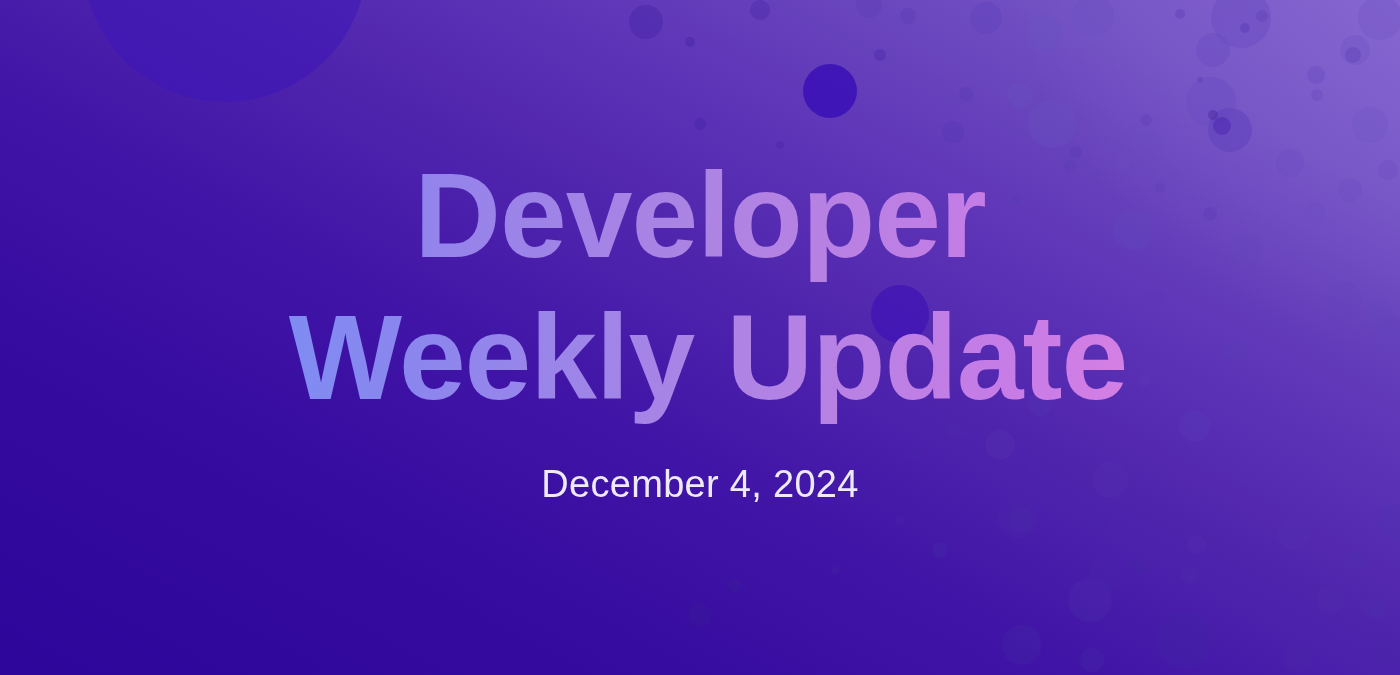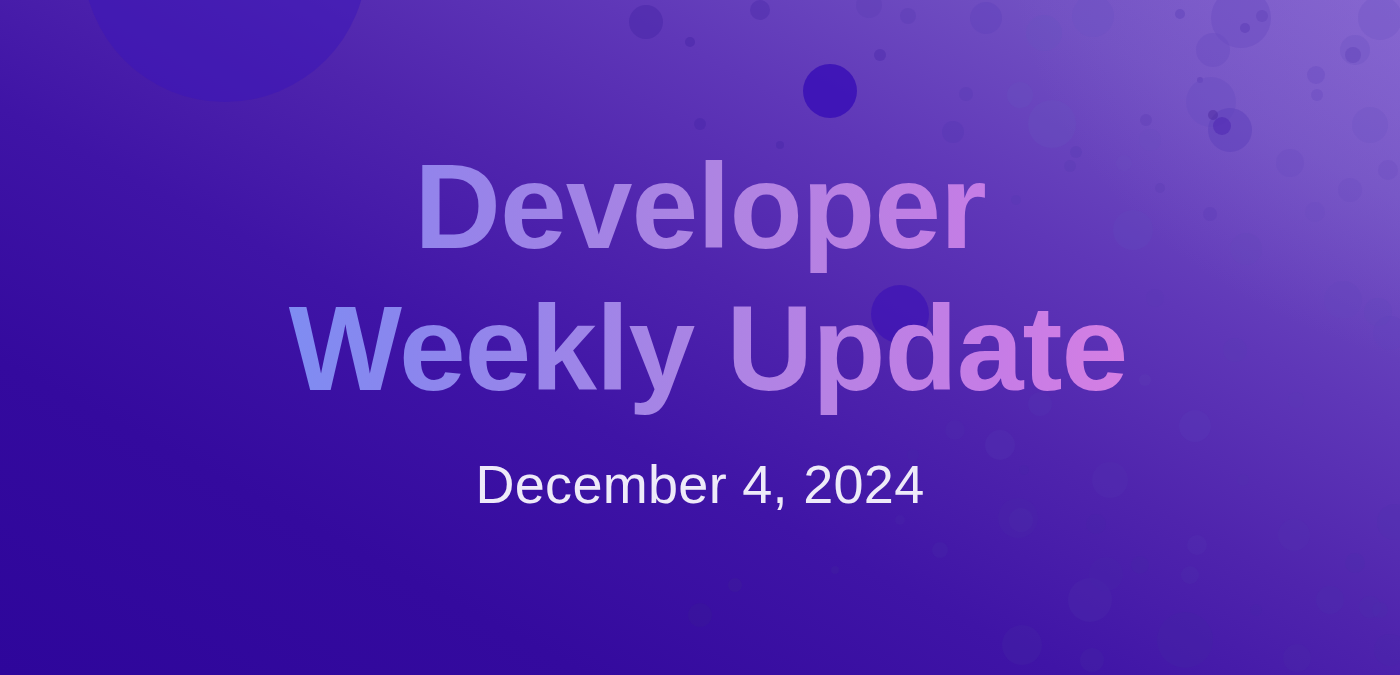--- a/index.html
+++ b/index.html
@@ -82,21 +82,21 @@
         #ab84e4 50%,
         #ba81e4 68%,
         #c67ce6 85%,
         #d57fe3 100%);
     margin-left: 16px;
   }
 
   .subtitle {
     margin: 0;
     margin-top: 34px;
-    font-size: 54px;
+    font-size: 38px;
     font-weight: normal;
     letter-spacing: 0.3px;
     color: #eeeaf9;
     white-space: nowrap;
   }
 </style>
 </head>
 <body>
 
 <div id="slide">

